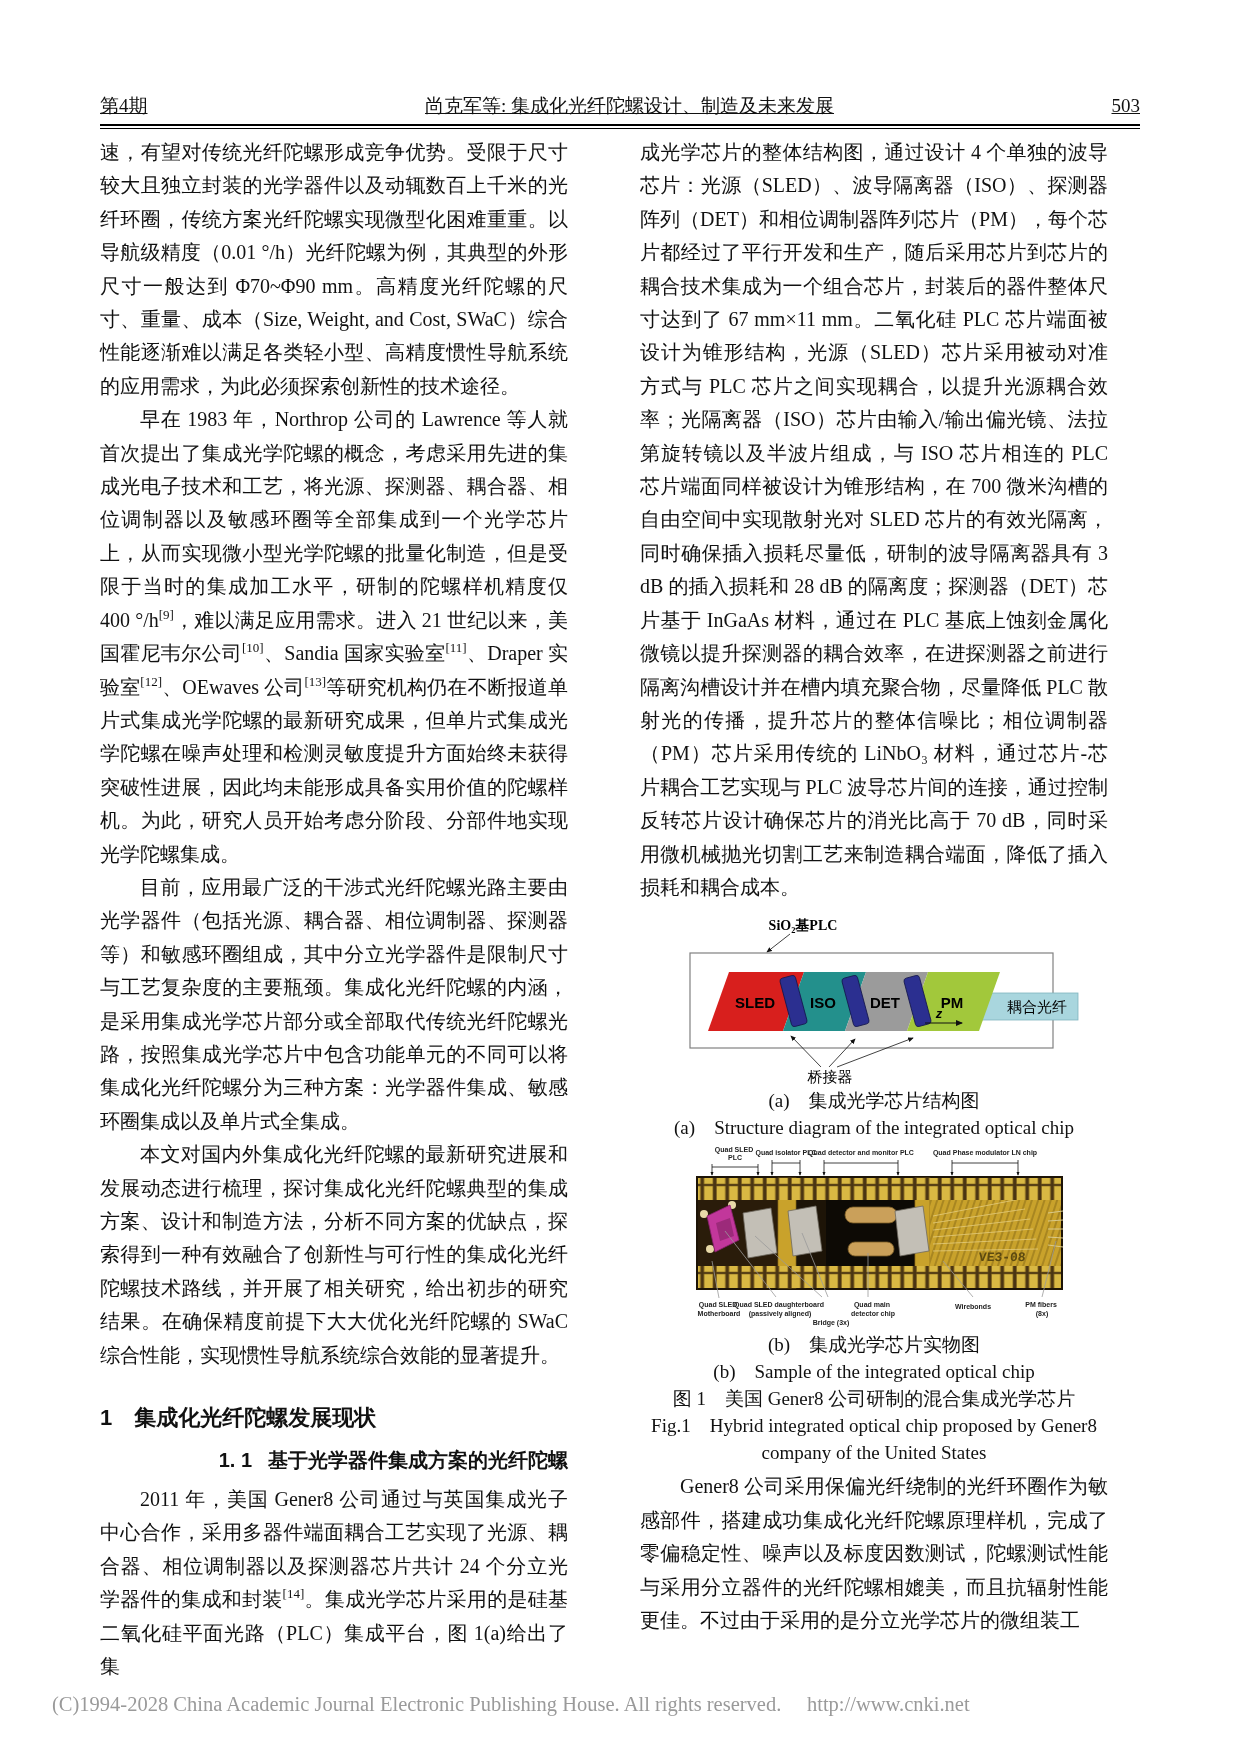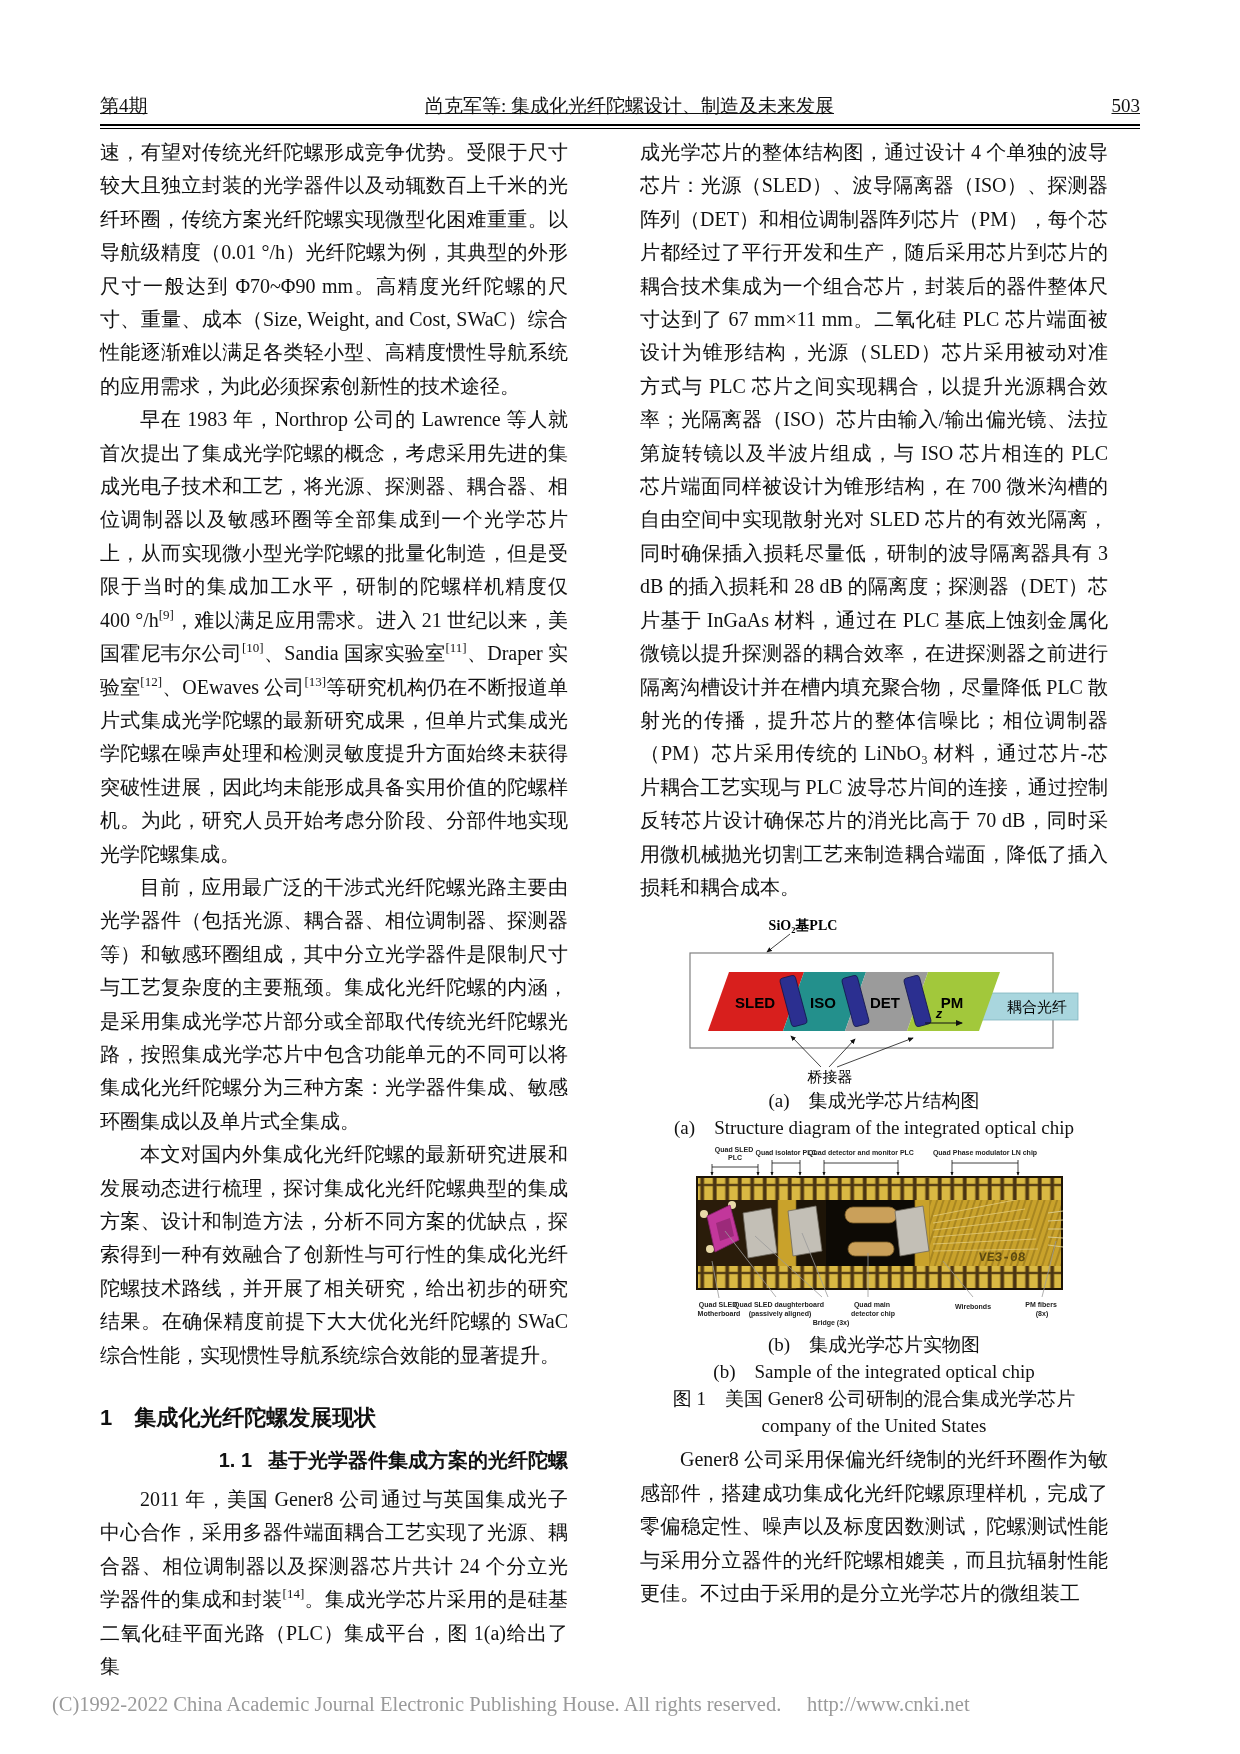--- a/index.html
+++ b/index.html
@@ -255,21 +255,22 @@
         </text>
         <text text-anchor="middle" class="fb-label">
           <tspan x="402" y="166">PM fibers</tspan>
           <tspan x="402" y="175">(8x)</tspan>
         </text>
       </svg>
 
       <div class="figcap">(b)　集成光学芯片实物图</div>
       <div class="figcap">(b)　Sample of the integrated optical chip</div>
       <div class="figcap">图 1　美国 Gener8 公司研制的混合集成光学芯片</div>
+      <div class="figcap">Fig.1　Hybrid integrated optical chip proposed by Gener8</div>
       <div class="figcap">company of the United States</div>
     </figure>
 
     <p class="ind">Gener8 公司采用保偏光纤绕制的光纤环圈作为敏感部件，搭建成功集成化光纤陀螺原理样机，完成了零偏稳定性、噪声以及标度因数测试，陀螺测试性能与采用分立器件的光纤陀螺相媲美，而且抗辐射性能更佳。不过由于采用的是分立光学芯片的微组装工</p>
   </div>
 
-  <div class="footer">(C)1992-2022 China Academic Journal Electronic Publishing House. All rights reserved.　 http://www.cnki.net</div>
+  <div class="footer">(C)1994-2028 China Academic Journal Electronic Publishing House. All rights reserved.　 http://www.cnki.net</div>
 
 </div>
 
 </body></html>

